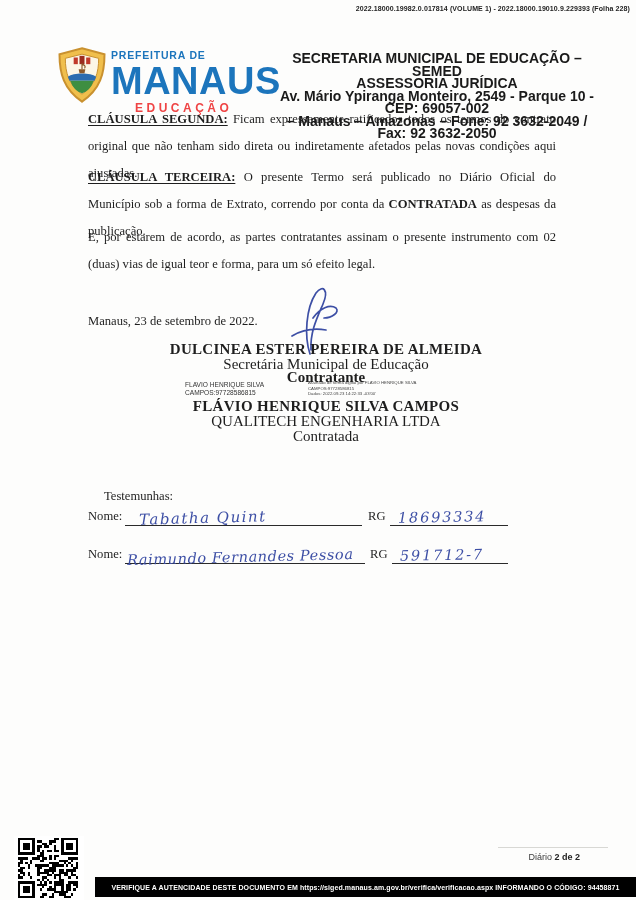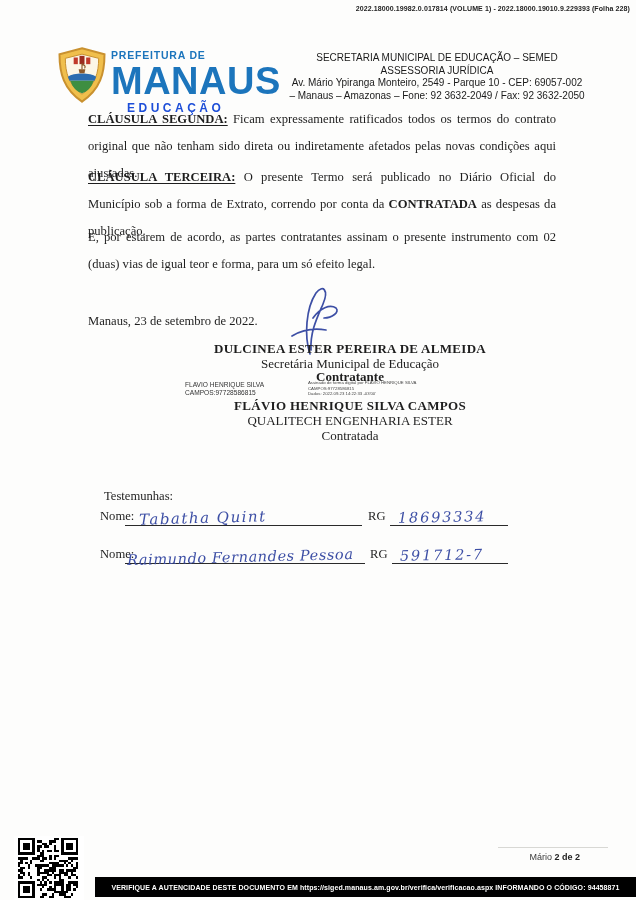--- a/index.html
+++ b/index.html
@@ -20,52 +20,52 @@
     font-family: "Liberation Sans", sans-serif;
     font-size: 7px; font-weight: bold; color: #222;
     letter-spacing: .1px;
   }
 
   
   .crest-box { left: 57px; top: 46px; }
   .logo-text { left: 111px; top: 50px; line-height: 1; }
   .logo-l1 { font-family: "Liberation Sans", sans-serif; color: #1c75bc; font-size: 10.5px; font-weight: bold; letter-spacing: .8px; }
   .logo-l2 { font-family: "Liberation Sans", sans-serif; color: #1c75bc; font-size: 38px; font-weight: 800; letter-spacing: .5px; margin-top: 1px; }
-  .logo-l3 { font-family: "Liberation Sans", sans-serif; color: #1d4ed8; font-size: 12px; font-weight: bold; letter-spacing: 3.5px; margin-top: 2px; margin-left: 2px; padding-left: 14px; }
+  .logo-l3 { font-family: "Liberation Sans", sans-serif; color: #ef4444; font-size: 12px; font-weight: bold; letter-spacing: 3.5px; margin-top: 2px; margin-left: 10px; padding-left: 14px; }
   .org {
     left: 272px; top: 52px; width: 330px;
     font-family: "Liberation Sans", sans-serif;
-    font-size: 10px; line-height: 12.5px; text-align: center; color: #1a1a1a;
+    font-size: 14px; line-height: 12.5px; text-align: center; color: #1a1a1a; font-weight: bold;
   }
 
   
   .para {
     left: 88px; width: 468px;
     font-size: 12.6px; line-height: 27px; text-align: justify;
   }
   .clause-head { font-weight: bold; text-decoration: underline; text-underline-offset: 2px; margin-top: 47px; }
   .b { font-weight: bold; }
   .dateline { left: 88px; top: 286px; font-size: 12.6px; margin-top: 28px; }
 
   
   .sig-squiggle { left: 280px; top: 284px; }
-  .sig-center { left: 150px; width: 400px; text-align: center; font-size: 13px; }
+  .sig-center { left: 126px; width: 400px; text-align: center; font-size: 15px; }
   .sig-name { font-weight: bold; letter-spacing: .3px; }
   .stamp-left {
     left: 185px; top: 381px; width: 120px;
     font-family: "Liberation Sans", sans-serif; font-size: 6.6px; line-height: 8.2px; color: #333; text-align: left;
   }
   .stamp-right {
     left: 308px; top: 380px; width: 120px;
     font-family: "Liberation Sans", sans-serif; font-size: 4.3px; line-height: 5.6px; color: #444; text-align: left;
   }
 
   
   .wit-head { left: 104px; top: 489px; font-size: 12.6px; }
-  .wit-label { position: absolute; left: 12px; bottom: 2px; font-size: 12.6px; }
+  .wit-label { position: absolute; left: 0; bottom: 2px; font-size: 12.6px; }
   .wit-row { left: 88px; width: 470px; height: 34px; }
   .wline { position: absolute; bottom: 0; border-bottom: 1.3px solid #2a2a2a; }
   .rg-label { position: absolute; bottom: 2px; font-size: 12.6px; }
   .hand {
     font-family: "DejaVu Serif", serif;
     font-style: italic;
     color: #3d4fa5;
     white-space: nowrap;
   }
   .hand-name { position: absolute; left: 14px; bottom: -2px; font-size: 15px; transform: rotate(-1.5deg); letter-spacing: 1.5px; }
@@ -145,21 +145,21 @@
   <div>FLAVIO HENRIQUE SILVA</div>
   <div>CAMPOS:97728586815</div>
 </div>
 <div class="abs stamp-right">
   <div>Assinado de forma digital por FLAVIO HENRIQUE SILVA</div>
   <div>CAMPOS:97728586815</div>
   <div>Dados: 2022.09.23 14:22:33 -03'00'</div>
 </div>
 
 <div class="abs sig-center sig-name" style="top:398px">FLÁVIO HENRIQUE SILVA CAMPOS</div>
-<div class="abs sig-center" style="top:413px">QUALITECH ENGENHARIA ESTER</div>
+<div class="abs sig-center" style="top:413px">QUALITECH ENGENHARIA LTDA</div>
 <div class="abs sig-center" style="top:428px">Contratada</div>
 
 <div class="abs wit-head">Testemunhas:</div>
 
 <div class="abs wit-row" style="top:492px">
   <span class="wit-label">Nome:</span>
   <span class="wline" style="left:37px; width:237px">
     <span class="hand hand-name">Tabatha Quint</span>
   </span>
   <span class="rg-label" style="left:280px">RG</span>
@@ -173,21 +173,21 @@
   <span class="wline" style="left:37px; width:240px">
     <span class="hand hand-name" style="left:2px; font-size:14.5px; letter-spacing:.6px">Raimundo Fernandes Pessoa</span>
   </span>
   <span class="rg-label" style="left:282px">RG</span>
   <span class="wline" style="left:304px; width:116px">
     <span class="hand hand-rg">591712-7</span>
   </span>
 </div>
 
 <div class="abs pagenum-rule"></div>
-<div class="abs pagenum"><span>Mário </span><span class="b" style="color:#222">2 de 2</span></div>
+<div class="abs pagenum"><span>Diário </span><span class="b" style="color:#222">2 de 2</span></div>
 
 <div class="abs footer-bar">
   <span class="footer-text">VERIFIQUE A AUTENCIDADE DESTE DOCUMENTO EM https://siged.manaus.am.gov.br/verifica/verificacao.aspx INFORMANDO O CÓDIGO: 94458871</span>
 </div>
 
 <div class="abs qr-box">
   <svg id="qr-svg" width="60" height="60" viewBox="0 0 25 25" shape-rendering="crispEdges">
       <rect x="0" y="0" width="25" height="25" fill="#fff"></rect>
       <rect x="15" y="0" width="1" height="1" fill="#000"></rect>
       <rect x="16" y="0" width="1" height="1" fill="#000"></rect>

